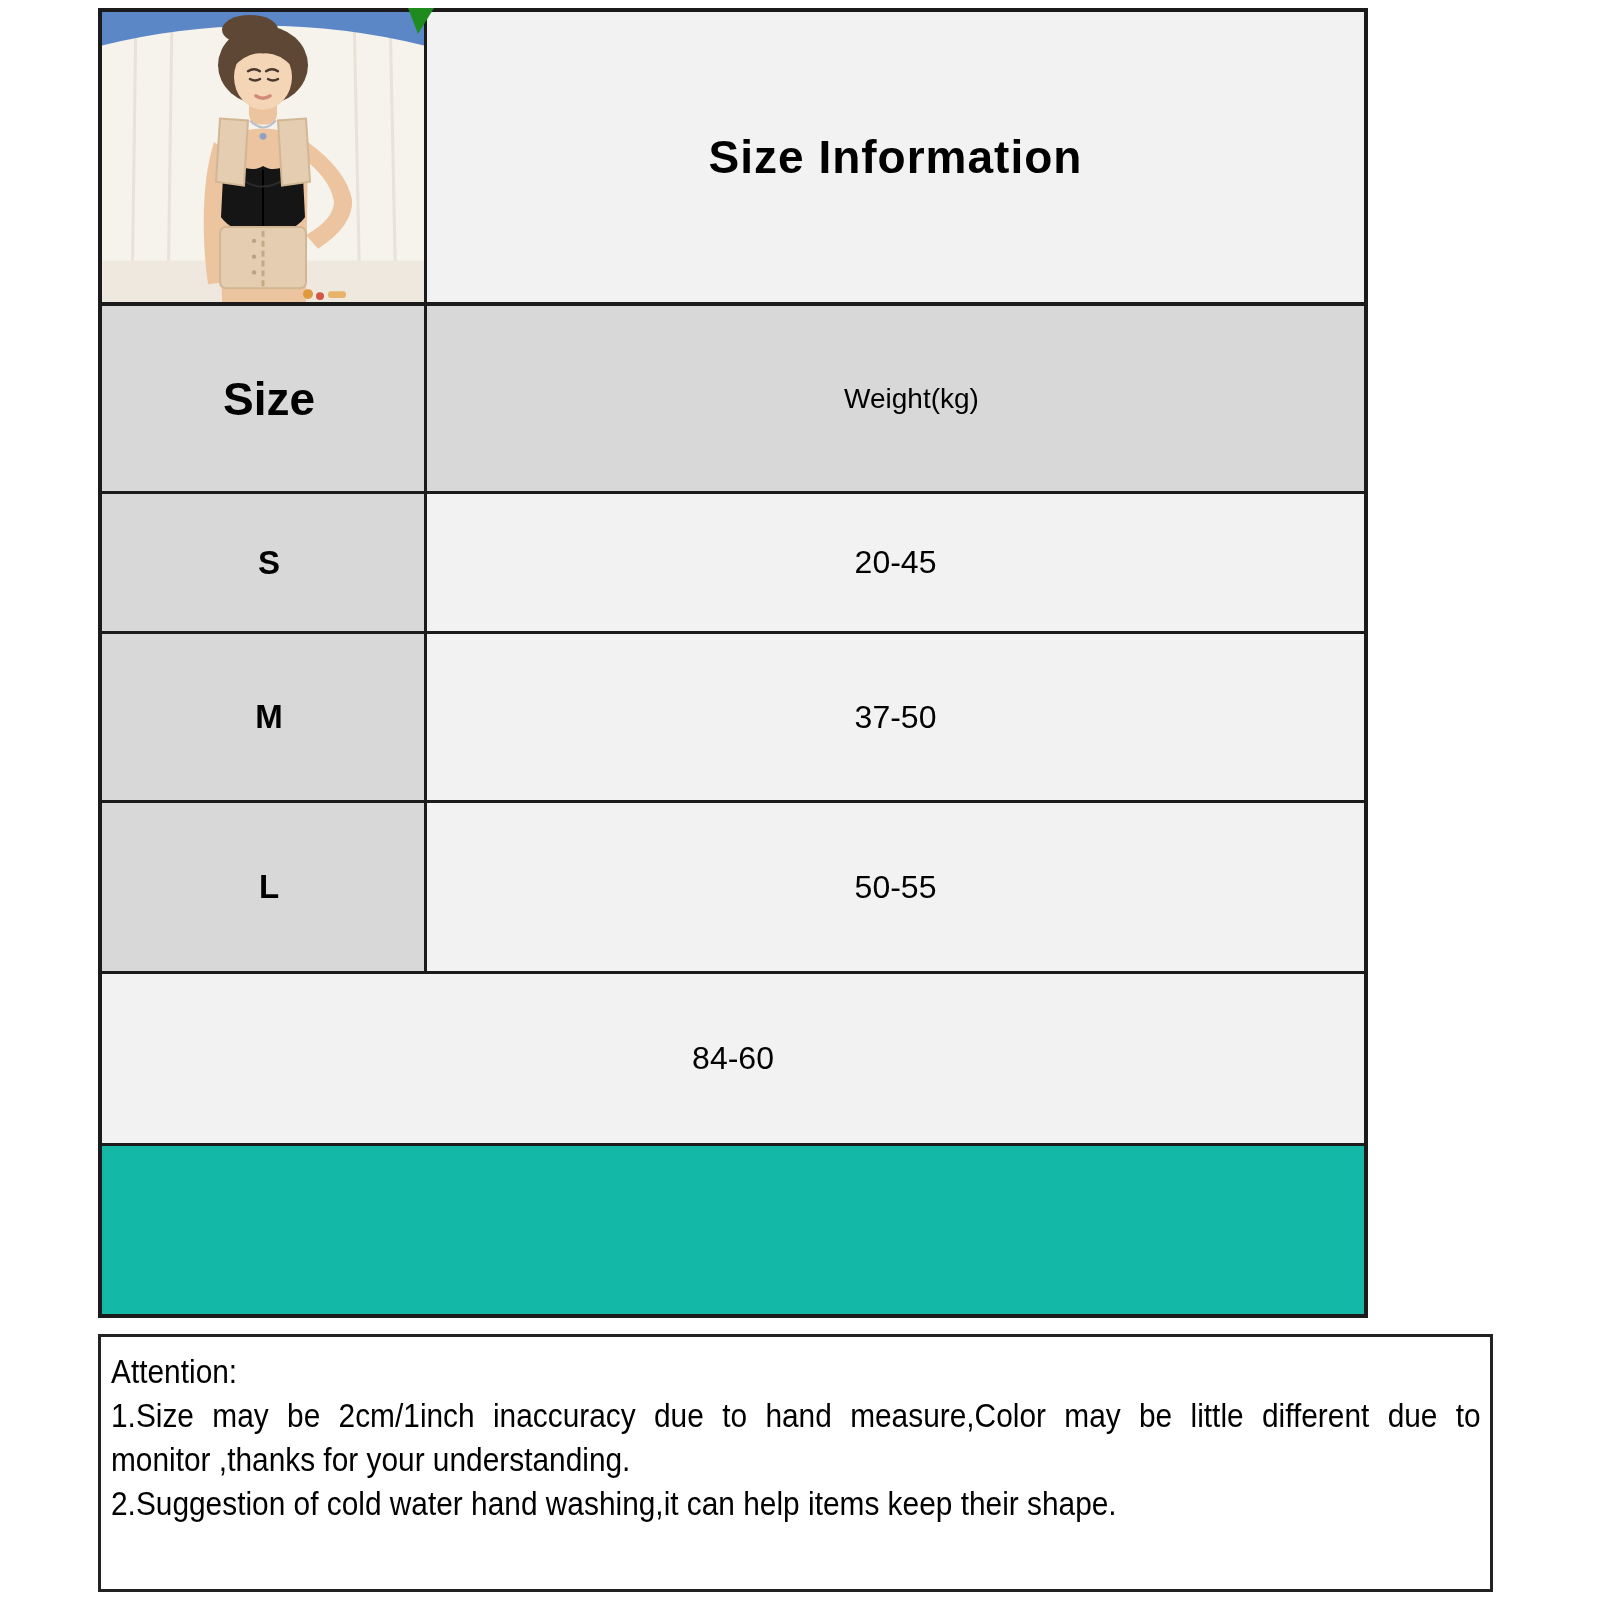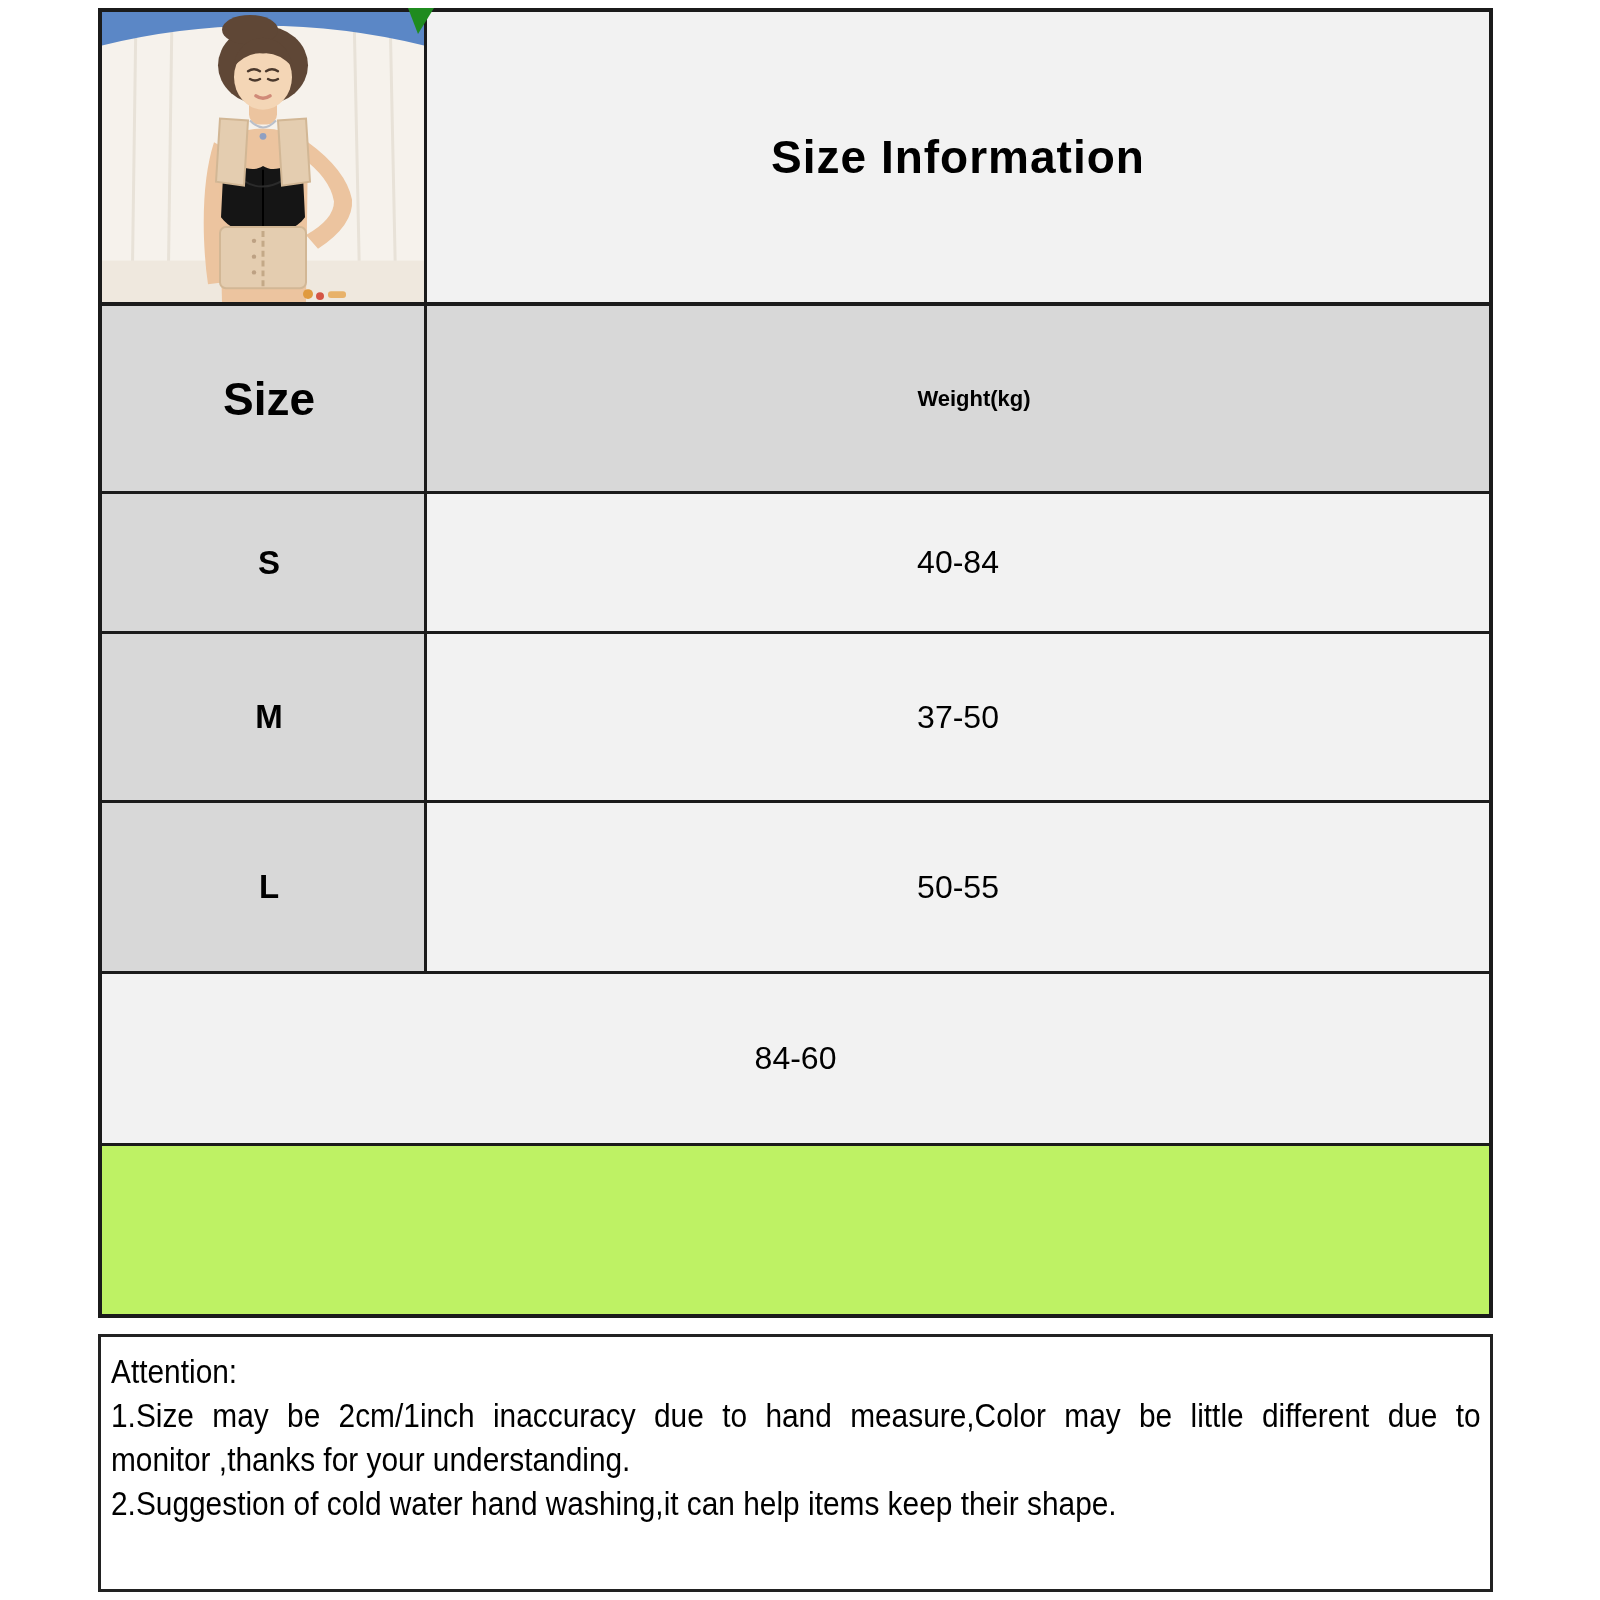--- a/index.html
+++ b/index.html
@@ -5,24 +5,24 @@
   html,body{margin:0;padding:0;background:#ffffff;}
   .page{
     position:relative;
     width:1600px;height:1600px;
     background:#ffffff;
     font-family:"Liberation Sans", sans-serif;
     color:#000;
     overflow:hidden;
   }
   .sheet{
-    position:absolute;left:98px;top:8px;width:1395px;
+    position:absolute;left:98px;top:8px;width:1270px;
     border:4px solid #1b1b1b;
     box-sizing:border-box;
-    background:#bef264;
+    background:#14b8a6;
   }
   .trow{display:flex;width:100%;box-sizing:border-box;}
   .bb4{border-bottom:4px solid #1b1b1b;}
   .bb3{border-bottom:3px solid #1b1b1b;}
   .c1{
     width:325px;flex:0 0 325px;box-sizing:border-box;
     border-right:3px solid #1b1b1b;
     display:flex;align-items:center;justify-content:center;
     position:relative;
   }
@@ -36,21 +36,21 @@
   .row-m{height:169px;}
   .row-l{height:171px;}
   .row-xl{height:172px;}
   .row-2xl{height:168px;}
   .gray{background:#d8d8d8;padding-left:12px;}
   .light{background:#f2f2f2;}
   .photo-cell{padding:0;overflow:hidden;background:#f6f2ec;}
   .photo-cell svg{display:block;width:100%;height:100%;}
   .title-text{font-size:46px;font-weight:bold;letter-spacing:1px;}
   .hdr-size{font-size:46px;font-weight:bold;}
-  .hdr-weight{font-size:22px;font-weight:bold;margin-left:20px;}
+  .hdr-weight{font-size:28px;font-weight:normal;margin-left:20px;}
   .lbl{font-size:33px;font-weight:bold;}
   .val{font-size:32px;font-weight:normal;}
   .corner-flag{
     position:absolute;left:306px;top:-4px;width:26px;height:26px;z-index:5;
   }
   .attention{
     position:absolute;left:98px;top:1334px;width:1395px;height:258px;
     box-sizing:border-box;
     border:3px solid #222222;
     background:#ffffff;
@@ -155,21 +155,21 @@
       <div class="c2 gray">
         <div class="hdr-weight">Weight(kg)</div>
       </div>
     </div>
 
     <div class="trow row-s bb3">
       <div class="c1 gray">
           <div class="lbl">S</div>
         </div>
       <div class="c2 light">
-          <div class="val">40-84</div>
+          <div class="val">20-45</div>
         </div>
     </div>
     <div class="trow row-m bb3">
       <div class="c1 gray">
           <div class="lbl">M</div>
         </div>
       <div class="c2 light">
           <div class="val">37-50</div>
         </div>
     </div>

